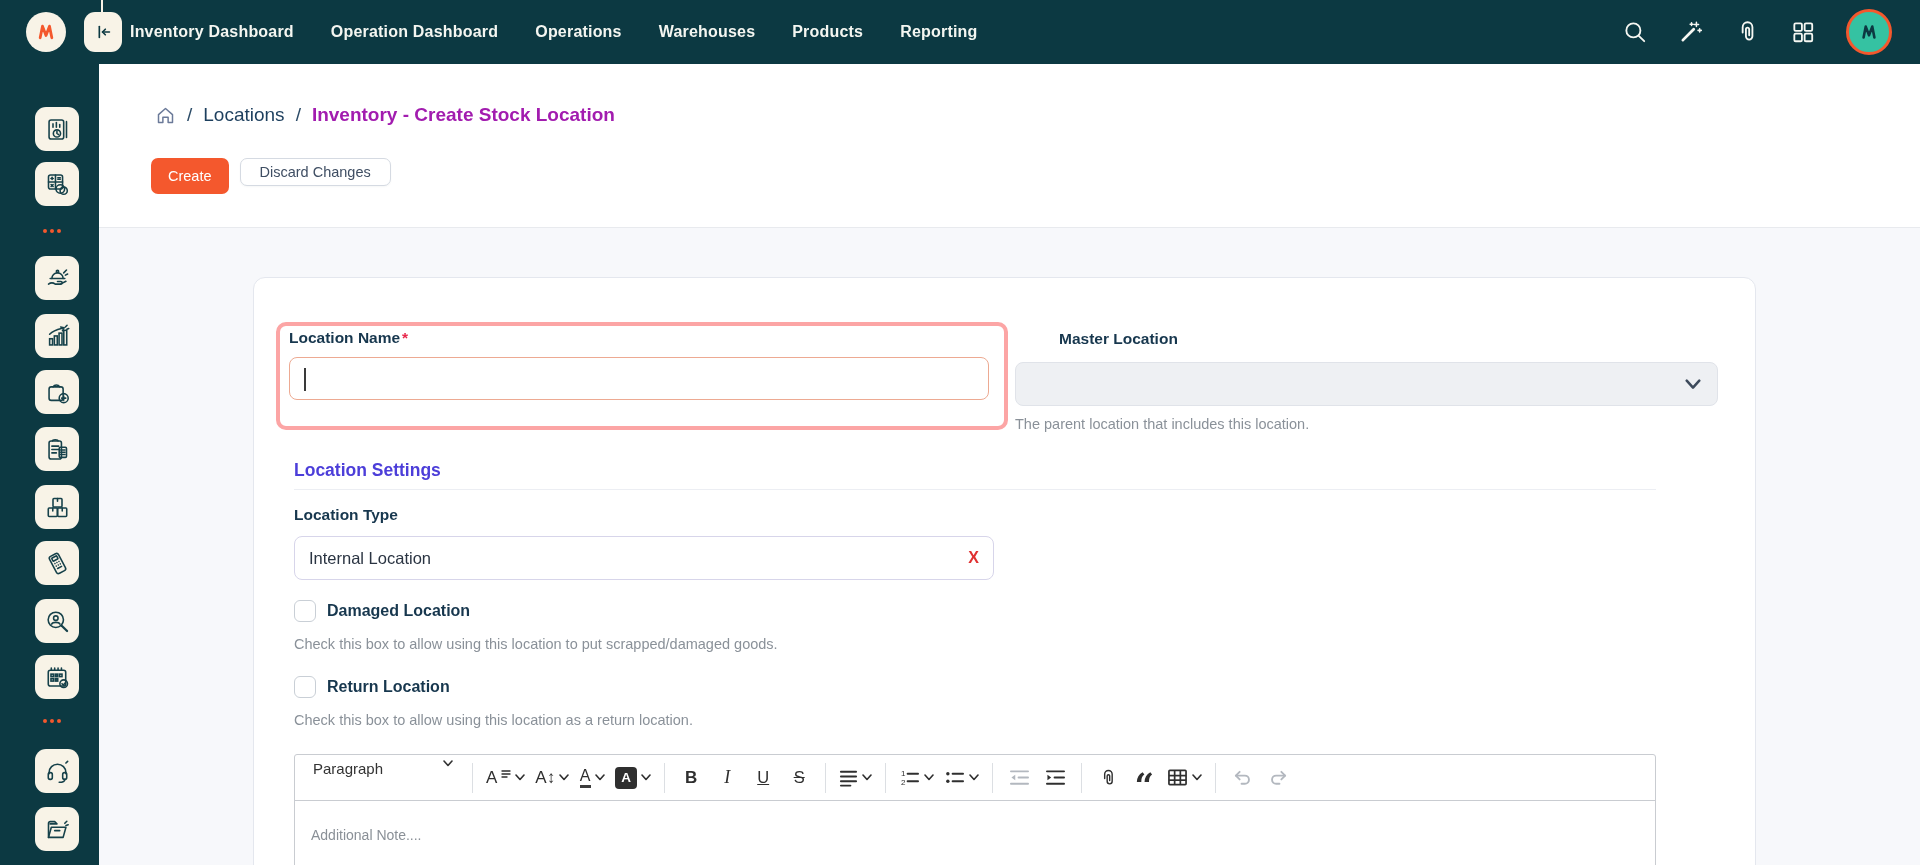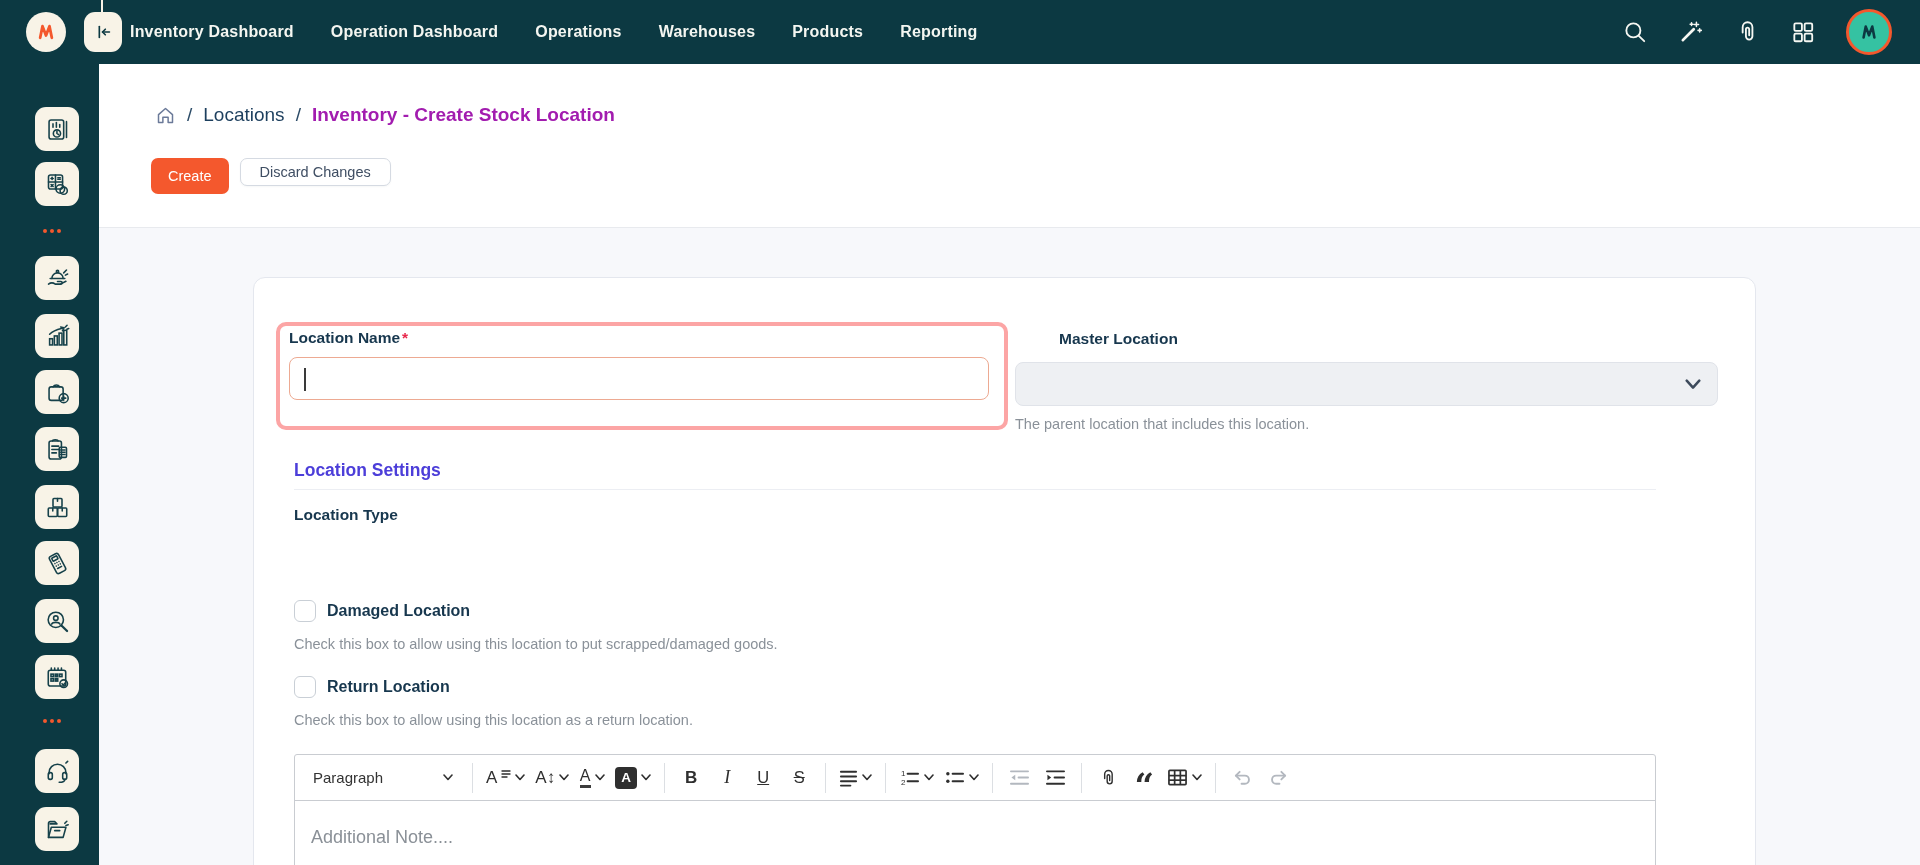--- a/index.html
+++ b/index.html
@@ -92,36 +92,36 @@
 
   
   .toolbar { position:absolute; left:40px; top:476px; width:1362px; height:47px;
              border:1px solid #c9ccd1; border-radius:3px 3px 0 0; background:#fff;
              display:flex; align-items:center; padding:0 10px; gap:2px; }
   .tb-sep { width:1px; height:30px; background:#dcdfe3; margin:0 7px; flex:0 0 auto; }
   .tb-btn { min-width:34px; height:36px; display:flex; align-items:center; justify-content:center;
             gap:4px; border-radius:4px; cursor:pointer; color:#2f2f2f; flex:0 0 auto; padding:0 4px; }
   .tb-btn.disabled { color:#b3b8bf; cursor:default; }
   .chev { width:10px; height:7px; flex:0 0 auto; }
-  .para-dd { width:158px; height:36px; display:flex; align-items:center; justify-content:space-between;
+  .para-dd { width:158px; height:36px; display:flex; justify-content:space-between;
              padding:0 10px 0 8px; cursor:pointer; color:#333; font-size:15px; flex:0 0 auto; }
   .glyphA { font-size:17px; font-weight:400; color:#2f2f2f; line-height:1; }
   .fontcolor-a { border-bottom:3px solid #3c3c3c; padding-bottom:1px; font-size:16px; }
   .bgcolor-a { width:22px; height:22px; background:#2f2f2f; border-radius:4px; color:#fff;
                font-size:13.5px; font-weight:700; display:flex; align-items:center; justify-content:center; }
   .tb-b { font-weight:800; font-size:17px; }
   .tb-i { font-style:italic; font-family:"Liberation Serif", serif; font-size:18px; }
   .tb-u { text-decoration:underline; font-size:16.5px; }
   .tb-s { text-decoration:line-through; font-size:16.5px; }
   .tb-quote { font-family:"DejaVu Serif", serif; font-size:34px; line-height:10px;
               padding-top:14px; font-weight:700; }
 
   .editor { position:absolute; left:40px; top:522px; width:1362px; height:340px;
             border:1px solid #c9ccd1; background:#fff; cursor:text; }
-  .editor-placeholder { padding:26px 0 0 16px; font-size:18px; color:#8a9097; }
+  .editor-placeholder { padding:26px 0 0 16px; font-size:14px; color:#8a9097; }
 
   svg { display:block; }
 </style>
 </head>
 <body>
 
 <svg width="0" height="0" style="position:absolute">
   <defs>
     <symbol id="s-chevd" viewBox="0 0 10 7">
         <polyline points="1,1 5,5.5 9,1" fill="none" stroke="currentColor" stroke-width="1.6" stroke-linecap="round" stroke-linejoin="round"></polyline>
@@ -505,20 +505,24 @@
         <svg width="16" height="11" style="color:#3d4b5c">
             <use href="#s-chevd"></use>
           </svg>
       </div>
       <span class="helper master-help">The parent location that includes this location.</span>
 
       <div class="section-title">Location Settings</div>
       <div class="section-divider"></div>
 
       <span class="label type-label">Location Type</span>
+      <div class="type-field">
+        <span>Internal Location</span>
+        <span class="type-clear">X</span>
+      </div>
 
       <div class="check-row" style="top:322px">
         <div class="checkbox"></div>
         <span class="check-label">Damaged Location</span>
       </div>
       <span class="helper check-help" style="top:358px">Check this box to allow using this location to put scrapped/damaged goods.</span>
 
       <div class="check-row" style="top:398px">
         <div class="checkbox"></div>
         <span class="check-label">Return Location</span>

